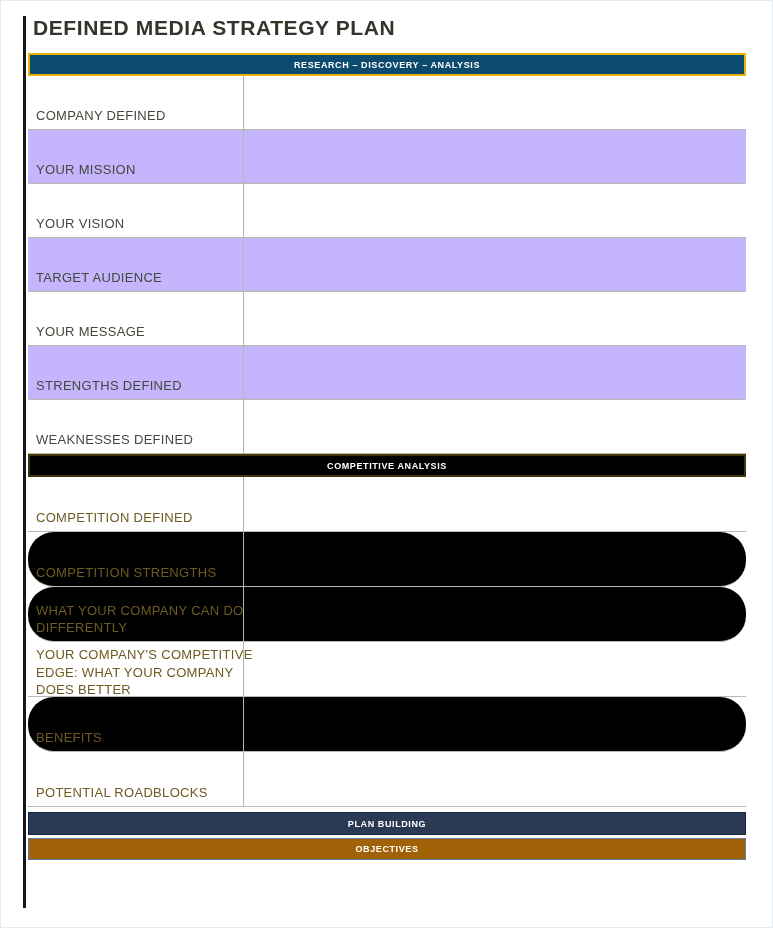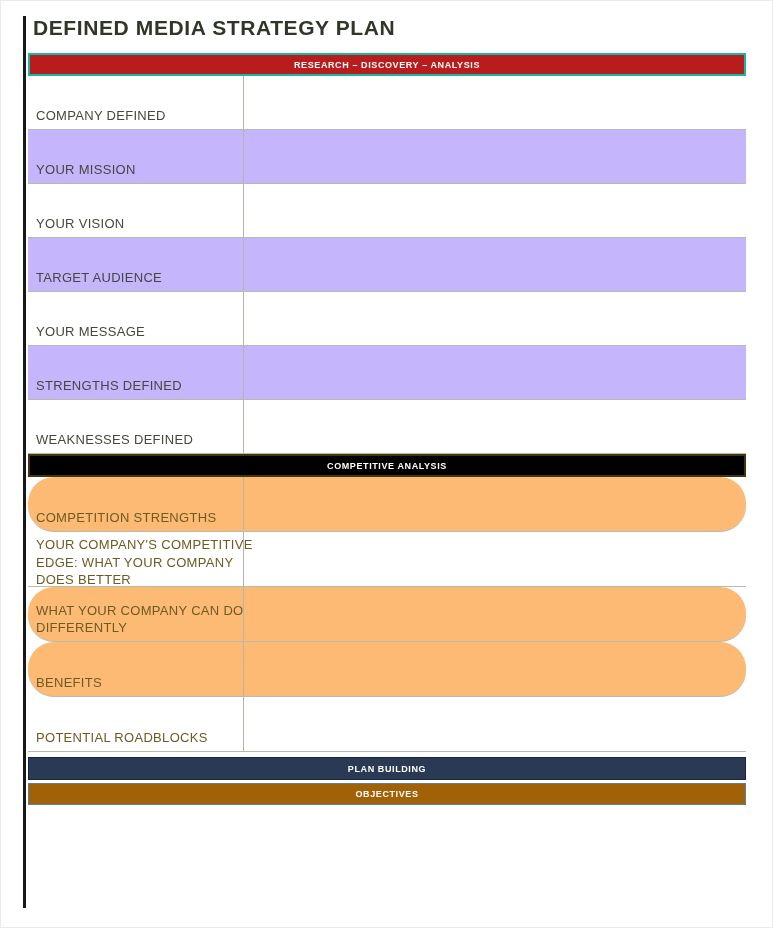--- a/index.html
+++ b/index.html
@@ -22,34 +22,34 @@
   }
   .sheet{
     position:absolute;left:28px;top:53px;width:718px;
   }
   .bar{
     height:23px;box-sizing:border-box;
     display:flex;align-items:center;justify-content:center;
     color:#ffffff;font-size:9px;font-weight:bold;letter-spacing:.6px;
     text-transform:uppercase;
   }
-  .bar-green{background:#b91c1c;border:2px solid #14b8a6;}
+  .bar-green{background:#0c4a6e;border:2px solid #eab308;}
   .bar-gold{background:#000000;border:2px solid #41350a;margin-top:0;}
   .bar-navy{background:#2b3a54;border:1px solid #17263e;margin-top:5px;text-align:center;}
   .bar-blue{background:#a16207;border:1px solid #5d7da3;margin-top:3px;height:22px;}
   .row{
     position:relative;box-sizing:border-box;
     background:#ffffff;
     border-bottom:1px solid #b8bcae;
   }
   .row.s1{height:54px;}
   .row.s2{height:55px;}
   .row.s3{height:47px;overflow:hidden;border-bottom:none;}
   .row.shaded-gray{background:#c4b5fd;}
-  .row.shaded-cream{background:#fdba74;border-radius:26px;}
+  .row.shaded-cream{background:#000000;border-radius:26px;}
   .row .cell{
     position:absolute;left:215px;top:0;bottom:0;right:0;
     border-left:1px solid #b3b7aa;
   }
   .row .label{
     position:absolute;left:8px;right:480px;bottom:4px;
     font-size:13px;letter-spacing:.3px;line-height:1.35;
     color:#45483c;text-transform:uppercase;
   }
   .sec2 .label{color:#6e5b22;}
@@ -92,30 +92,34 @@
     <div class="cell"></div>
   </div>
   <div class="row s1">
     <div class="label">WEAKNESSES DEFINED</div>
     <div class="cell"></div>
   </div>
 
   <div class="bar bar-gold">COMPETITIVE ANALYSIS</div>
 
   <div class="sec2">
+    <div class="row s2">
+      <div class="label">COMPETITION DEFINED</div>
+      <div class="cell"></div>
+    </div>
     <div class="row s2 shaded-cream">
       <div class="label">COMPETITION STRENGTHS</div>
       <div class="cell"></div>
     </div>
+    <div class="row s2 shaded-cream">
+      <div class="label">WHAT YOUR COMPANY CAN DO DIFFERENTLY</div>
+      <div class="cell"></div>
+    </div>
     <div class="row s2 top-label">
       <div class="label">YOUR COMPANY'S COMPETITIVE EDGE:  WHAT YOUR COMPANY DOES BETTER</div>
-      <div class="cell"></div>
-    </div>
-    <div class="row s2 shaded-cream">
-      <div class="label">WHAT YOUR COMPANY CAN DO DIFFERENTLY</div>
       <div class="cell"></div>
     </div>
     <div class="row s2 shaded-cream">
       <div class="label">BENEFITS</div>
       <div class="cell"></div>
     </div>
     <div class="row s2">
       <div class="label">POTENTIAL ROADBLOCKS</div>
       <div class="cell"></div>
     </div>

